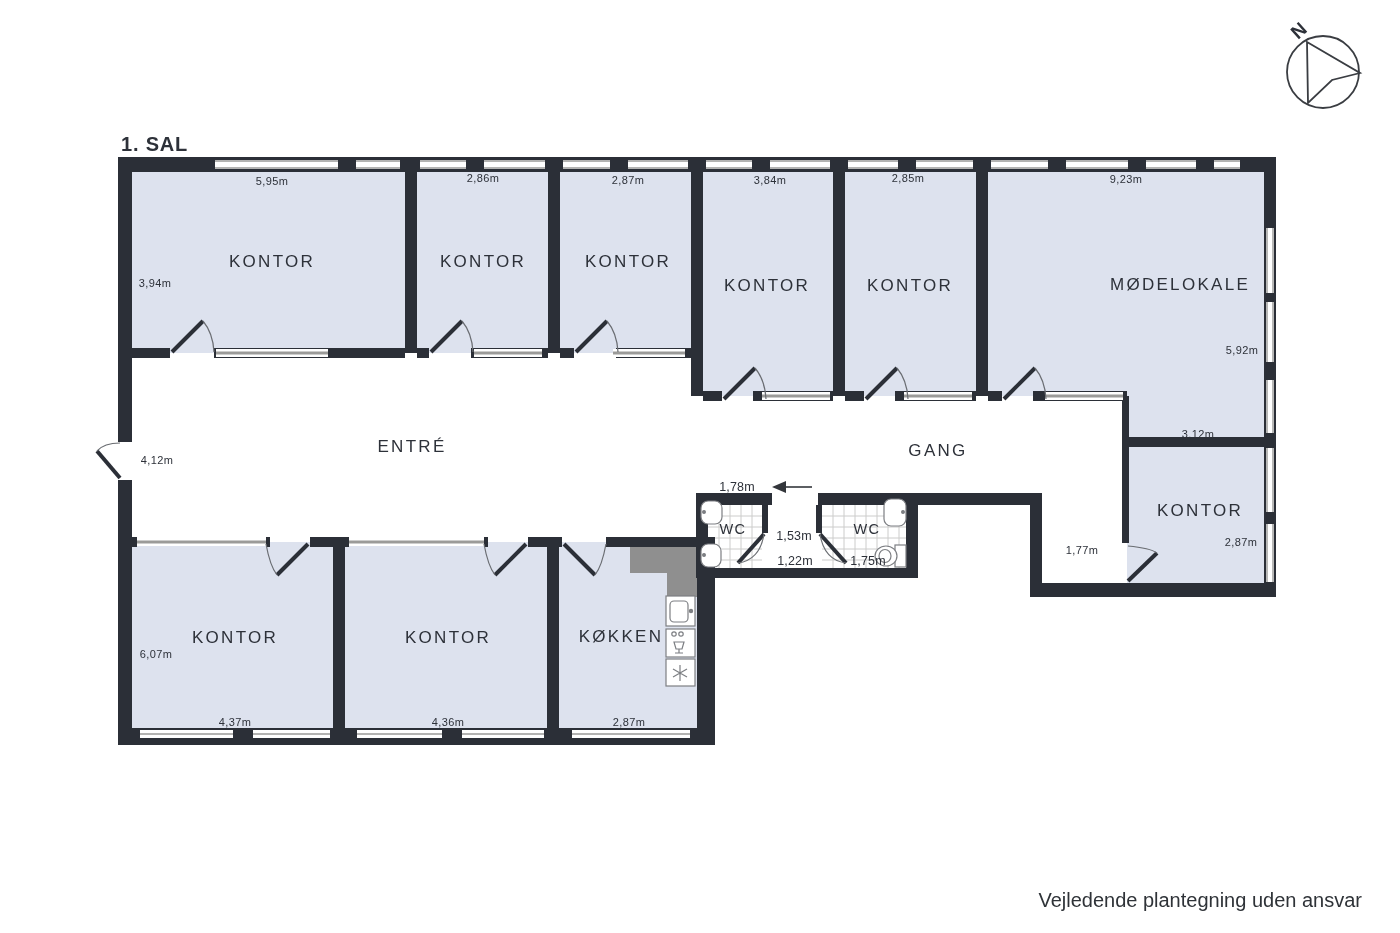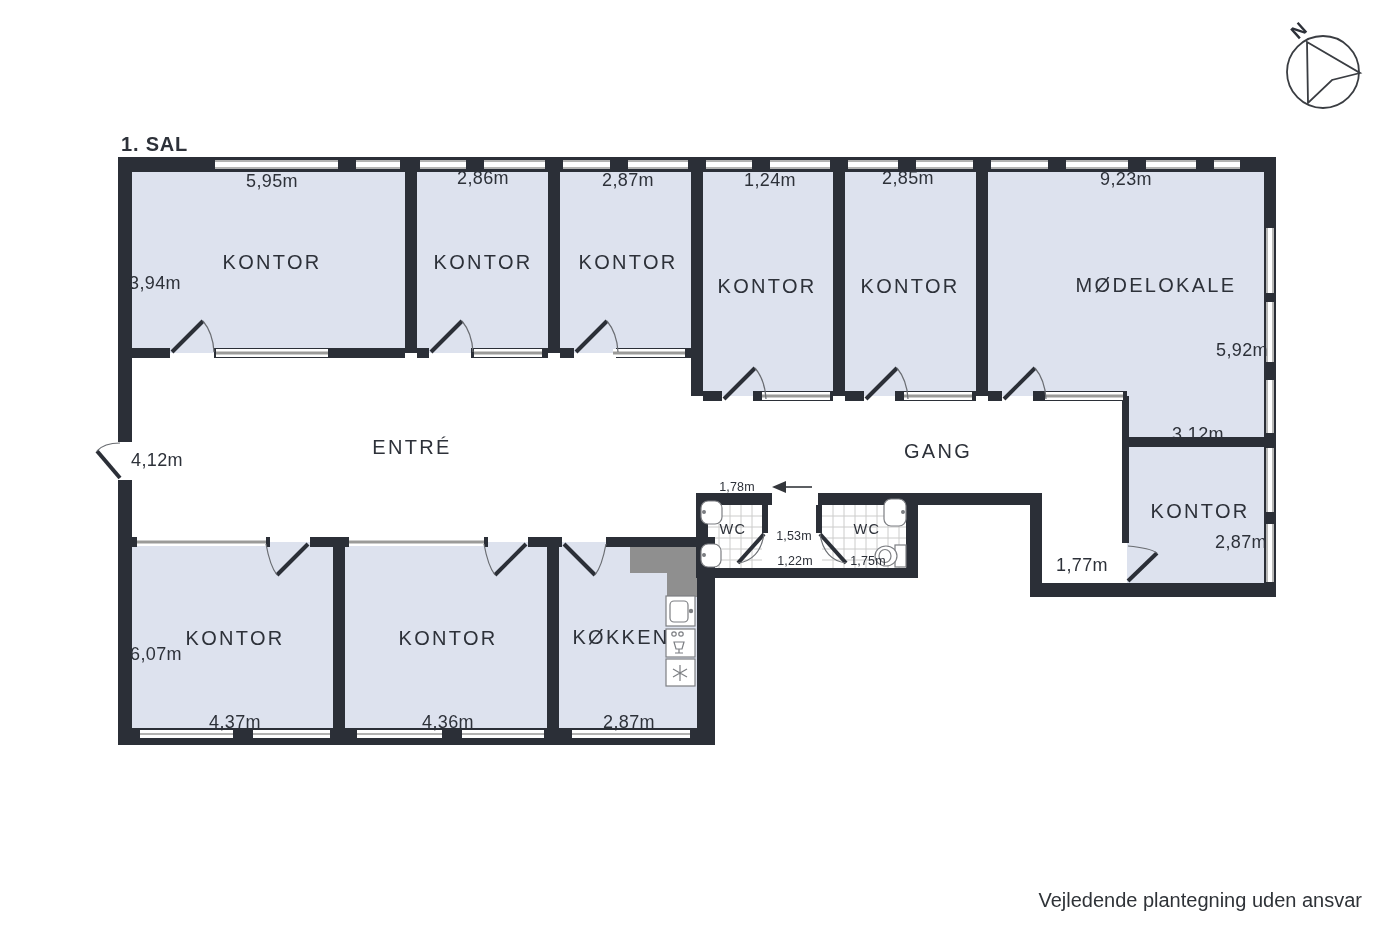--- a/index.html
+++ b/index.html
@@ -1,21 +1,21 @@
 <!DOCTYPE html>
 <html><head>
 <meta charset="utf-8">
 <style>
   html,body{margin:0;padding:0;background:#ffffff;}
   body{width:1400px;height:933px;font-family:"Liberation Sans",sans-serif;}
   .canvas{position:relative;width:1400px;height:933px;background:#ffffff;overflow:hidden;}
   .canvas svg{position:absolute;left:0;top:0;}
   .lbl{position:absolute;transform:translate(-50%,-50%);white-space:nowrap;color:#2d3139;}
-  .room{font-size:20px;letter-spacing:2.3px;font-weight:400;}
-  .dim{font-size:18px;letter-spacing:.4px;}
+  .room{font-size:17px;letter-spacing:2.3px;font-weight:400;}
+  .dim{font-size:11px;letter-spacing:.4px;}
   .wc-dim{font-size:12.5px;letter-spacing:.2px;}
   .title{font-size:20px;font-weight:700;letter-spacing:.8px;transform:translateY(-50%);}
   .disclaimer{position:absolute;font-size:20px;color:#2f3338;transform:translateY(-50%);}
   .north{font-size:19px;font-weight:700;transform:translate(-50%,-50%) rotate(-42deg);}
 </style>
 </head>
 <body>
 
 <div class="canvas">
 
@@ -235,47 +235,47 @@
   <div class="lbl dim" style="left:272px;top:181px;">5,95m</div>
   <div class="lbl dim" style="left:155px;top:283px;">3,94m</div>
 
   <div class="lbl room" style="left:483px;top:262px;">KONTOR</div>
   <div class="lbl dim" style="left:483px;top:178px;">2,86m</div>
 
   <div class="lbl room" style="left:628px;top:262px;">KONTOR</div>
   <div class="lbl dim" style="left:628px;top:180px;">2,87m</div>
 
   <div class="lbl room" style="left:767px;top:286px;">KONTOR</div>
-  <div class="lbl dim" style="left:770px;top:180px;">1,24m</div>
+  <div class="lbl dim" style="left:770px;top:180px;">3,84m</div>
 
   <div class="lbl room" style="left:910px;top:286px;">KONTOR</div>
   <div class="lbl dim" style="left:908px;top:178px;">2,85m</div>
 
-  <div class="lbl room" style="left:1156px;top:285px;">MØDELOKALE</div>
+  <div class="lbl room" style="left:1180px;top:285px;">MØDELOKALE</div>
   <div class="lbl dim" style="left:1126px;top:179px;">9,23m</div>
   <div class="lbl dim" style="left:1242px;top:328px;margin-top:22px;">5,92m</div>
   <div class="lbl dim" style="left:1198px;top:434px;">3,12m</div>
 
   <div class="lbl room" style="left:412px;top:447px;">ENTRÉ</div>
   <div class="lbl dim" style="left:157px;top:460px;">4,12m</div>
 
   <div class="lbl room" style="left:938px;top:451px;">GANG</div>
 
   <div class="lbl room" style="left:733px;top:529px;font-size:14.5px;letter-spacing:1.5px;">WC</div>
   <div class="lbl wc-dim" style="left:737px;top:487px;">1,78m</div>
 
   <div class="lbl room" style="left:867px;top:529px;font-size:14.5px;letter-spacing:1.5px;">WC</div>
   <div class="lbl wc-dim" style="left:868px;top:561px;">1,75m</div>
 
   <div class="lbl wc-dim" style="left:794px;top:536px;text-align:center;">1,53m</div>
   <div class="lbl wc-dim" style="left:795px;top:561px;">1,22m</div>
 
   <div class="lbl room" style="left:1200px;top:511px;">KONTOR</div>
   <div class="lbl dim" style="left:1241px;top:542px;">2,87m</div>
-  <div class="lbl dim" style="left:1082px;top:565px;text-align:right;">1,77m</div>
+  <div class="lbl dim" style="left:1082px;top:550px;text-align:right;">1,77m</div>
 
   <div class="lbl room" style="left:235px;top:638px;">KONTOR</div>
   <div class="lbl dim" style="left:156px;top:654px;">6,07m</div>
   <div class="lbl dim" style="left:235px;top:722px;">4,37m</div>
 
   <div class="lbl room" style="left:448px;top:638px;">KONTOR</div>
   <div class="lbl dim" style="left:448px;top:722px;">4,36m</div>
 
   <div class="lbl room" style="left:621px;top:637px;">KØKKEN</div>
   <div class="lbl dim" style="left:629px;top:722px;">2,87m</div>

